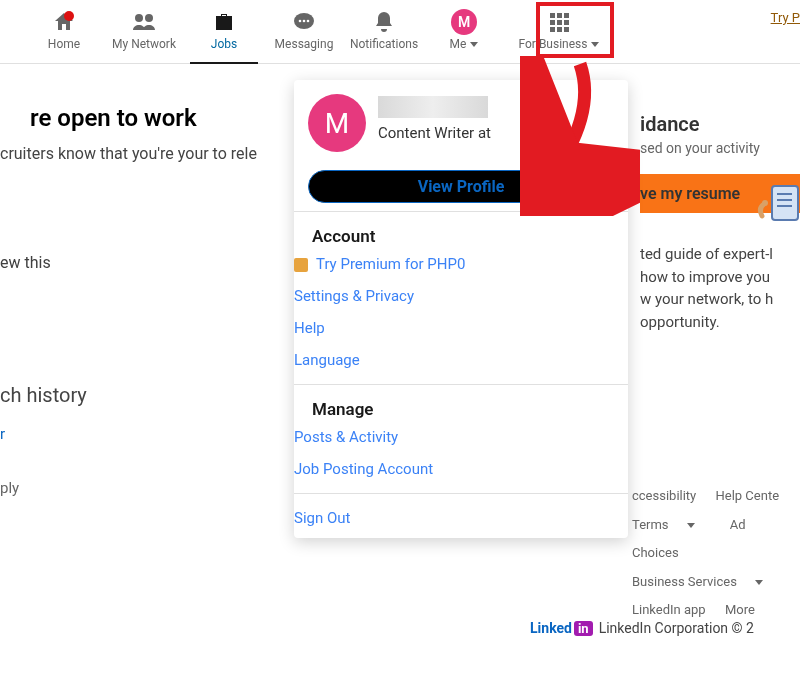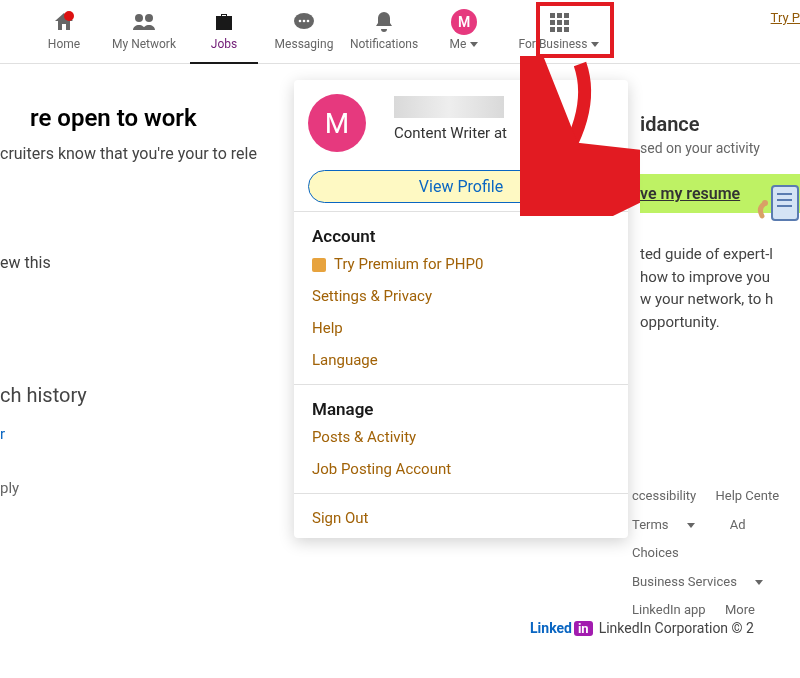--- a/index.html
+++ b/index.html
@@ -34,21 +34,21 @@
   .nav-item .nav-icon {
     height: 26px;
     display: flex;
     align-items: center;
     justify-content: center;
   }
   .nav-item .nav-label {
     font-size: 12px;
     margin-top: 2px;
   }
-  .nav-item.active { color: #701a75; }
+  .nav-item.active { color: #0369a1; }
   .nav-item.active::after {
     content: "";
     position: absolute;
     bottom: -4px;
     left: 6px; right: 6px;
     height: 2px;
     background: #191919;
   }
   .me-highlight {
     border: 4px solid #e21b22;
@@ -110,70 +110,69 @@
     padding-bottom: 4px;
   }
   .dd-header { display:flex; align-items:flex-start; padding: 14px 14px 4px 14px; }
   .dd-avatar {
     width: 58px; height:58px; border-radius:50%;
     background:#e6397e; color:#fff;
     display:flex;align-items:center;justify-content:center;
     font-size:28px; font-weight:400;
     flex-shrink:0;
   }
-  .dd-user { margin-left:28px; }
+  .dd-user { margin-left:12px; }
   .dd-name-blur {
     width: 110px; height: 22px;
     background: linear-gradient(90deg,#d9d9d9,#eee,#d9d9d9);
     margin-bottom:6px;
     margin-top:2px;
   }
   .dd-sub { font-size:15px; color:#333; }
   .view-profile-btn {
     display:block;
     margin: 14px 14px 6px 14px;
     border: 1.5px solid #0a66c2;
     color:#0a66c2;
-    background:#fef9c3;
+    background:#000000;
     border-radius: 18px;
     text-align:center;
     padding: 6px 0;
     font-size:16px;
-    font-weight:400;
+    font-weight:700;
     cursor:pointer;
   }
   .dd-divider { border:none; border-top:1px solid #e0e0e0; margin: 8px 0; }
   .dd-section-title {
     font-size:17px; font-weight:600; color:#191919;
     padding: 6px 18px 2px 18px;
   }
   .dd-item {
-    font-size:15px; color:#a16207;
-    padding: 7px 18px;
+    font-size:15px; color:#3b82f6;
+    padding: 7px 0;
     cursor:pointer;
   }
   .dd-item .premium-badge {
     display:inline-block; width:14px; height:14px;
     background:#e7a33e; border-radius:2px;
     margin-right:8px; vertical-align:middle;
   }
   .right-panel {
     position:absolute;
     top: 112px;
     left: 640px;
     width: 160px;
     color:#333;
   }
   .rp-title { font-size:20px; font-weight:600; }
   .rp-sub { font-size:14px; color:#666; margin-top:4px; }
   .rp-card {
     margin-top: 18px;
-    background:#bef264;
+    background:#f97316;
     padding: 10px 0;
-    text-decoration: underline;
   }
   .rp-card-title { font-size:16px; font-weight:600; }
   .rp-desc { font-size:15px; color:#444; margin-top: 30px; line-height:1.5; }
   .rp-illus {
     position:absolute; top: 68px; right: -4px;
     width: 50px; height: 50px;
   }
   .footer-links {
     position:absolute;
     top: 482px; left: 632px;

